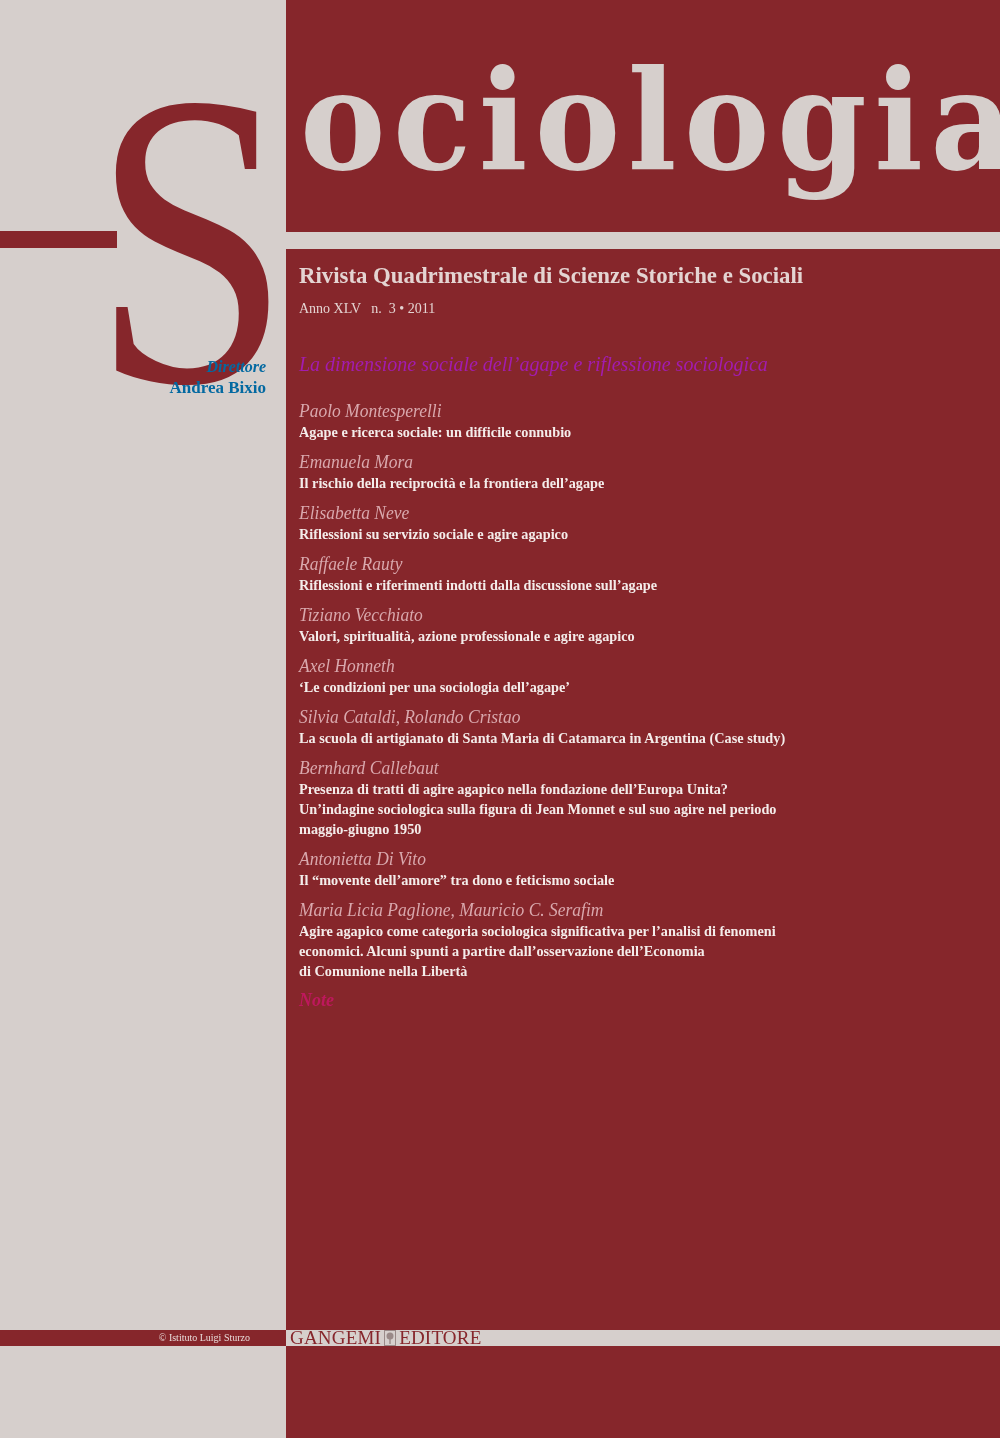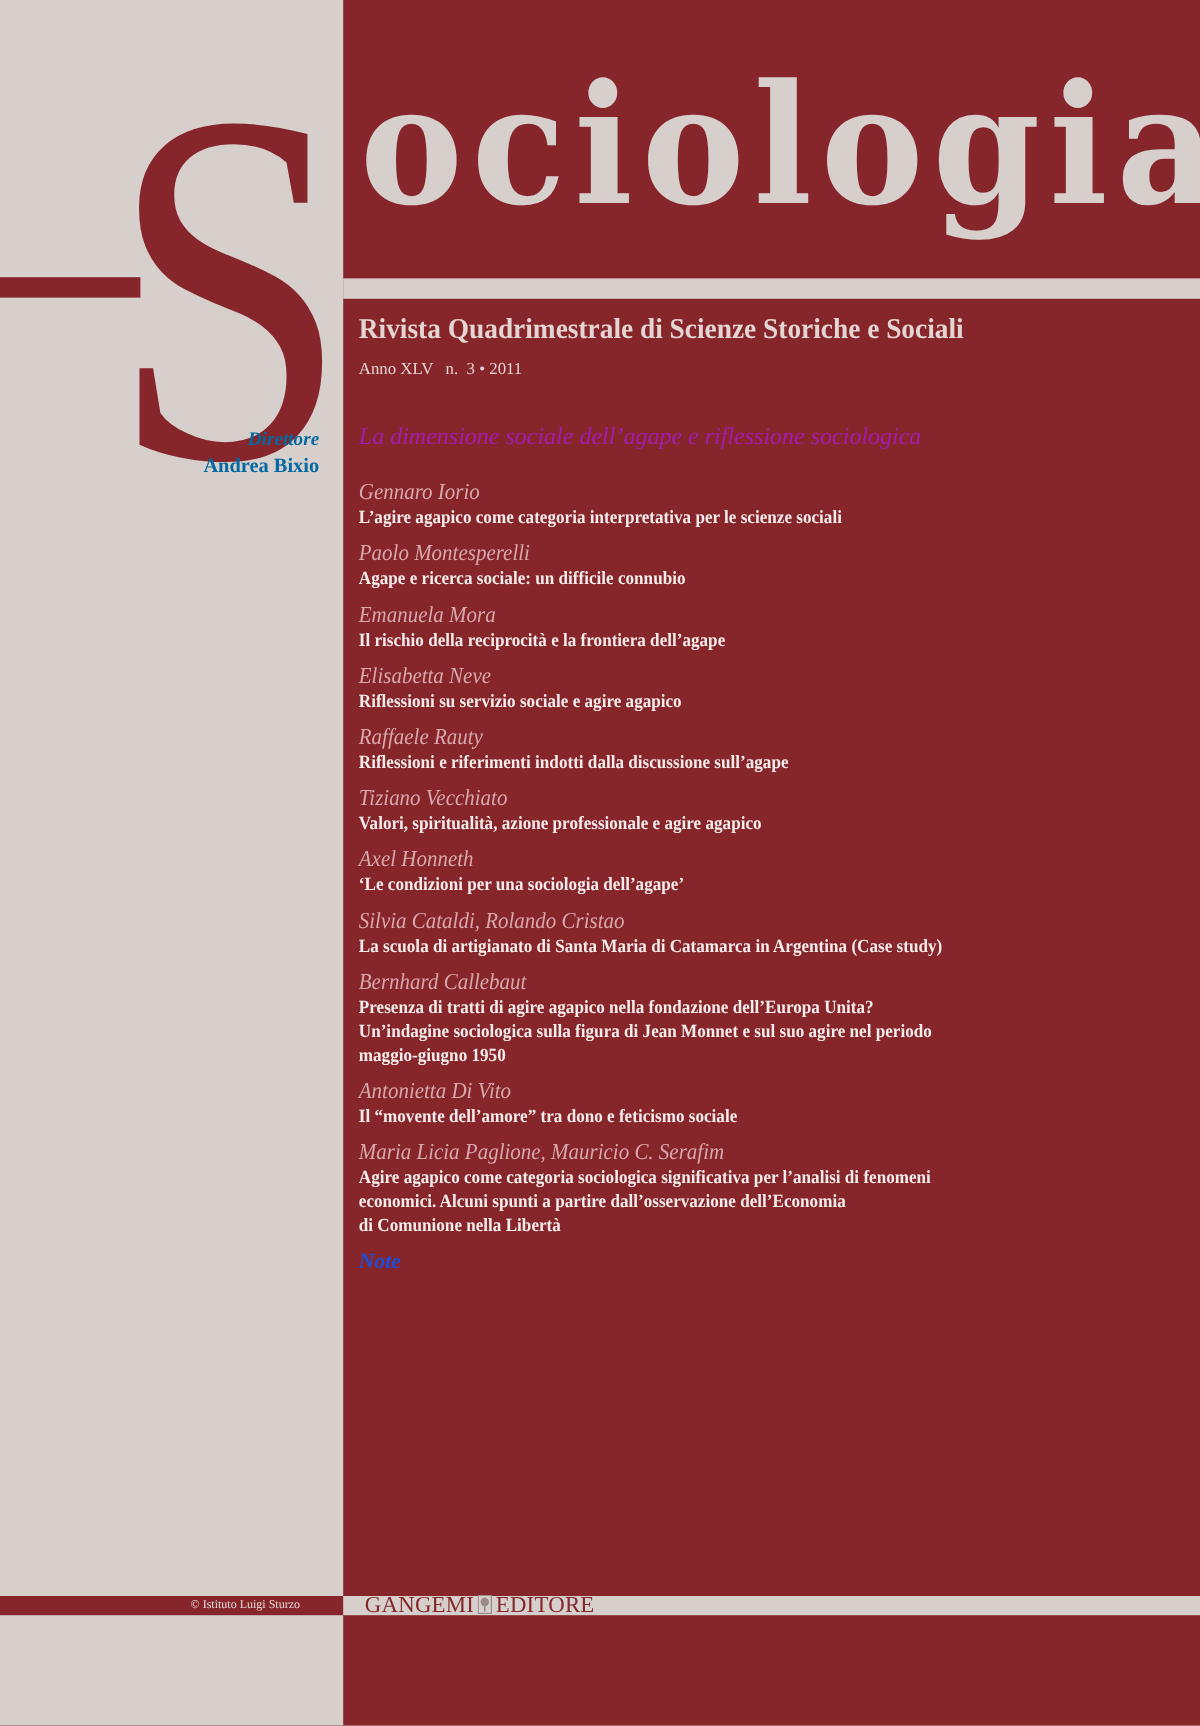--- a/index.html
+++ b/index.html
@@ -59,37 +59,37 @@
     .entry { margin-bottom: 9px; }
     .author {
       font-style: italic; font-size: 19px; color: #d9a8ad; line-height: 22px;
       white-space: nowrap; transform: scaleX(0.92); transform-origin: left top;
     }
     .article {
       font-weight: bold; font-size: 15.5px; color: #f4ecea; line-height: 20px;
       transform: scaleX(0.92); transform-origin: left top; white-space: nowrap;
     }
     .note {
-      font-style: italic; font-weight: bold; font-size: 18px; color: #1d4ed8;
+      font-style: italic; font-weight: bold; font-size: 18px; color: #be185d;
     }
     .foot-left-bar {
       position: absolute; left: 0; top: 1330px; width: 286px; height: 16px;
       background: #86262b;
     }
     .foot-left-text {
       position: absolute; right: 734px; top: 1329px;
       font-size: 10px; color: #e8dcda; white-space: nowrap; padding-right: 16px;
       line-height: 18px;
     }
     .foot-right-bar {
       position: absolute; left: 286px; top: 1330px; width: 714px; height: 16px;
       background: #d6cfcc;
     }
     .publisher {
-      position: absolute; left: 304px; top: 1327px;
+      position: absolute; left: 290px; top: 1327px;
       font-size: 19px; color: #86262b; white-space: nowrap; line-height: 22px;
       letter-spacing: 0.2px;
     }
     .pub-icon {
       display: inline-block; width: 12px; height: 16px; vertical-align: -2px;
       margin: 0 3px; position: relative;
     }
   </style>
 </head>
 <body>
@@ -105,24 +105,20 @@
 <div class="issue" style="white-space:pre">Anno XLV   n.  3 • 2011</div>
 
 <div class="director">
   <span class="lbl">Direttore</span>
   <span class="nm">Andrea Bixio</span>
 </div>
 
 <div class="issue-theme">La dimensione sociale dell’agape e riflessione sociologica</div>
 
 <div class="toc" id="toc">
-    <div class="entry">
-      <div class="author">Gennaro Iorio</div>
-      <div class="article">L’agire agapico come categoria interpretativa per le scienze sociali</div>
-    </div>
     <div class="entry">
       <div class="author">Paolo Montesperelli</div>
       <div class="article">Agape e ricerca sociale: un difficile connubio</div>
     </div>
     <div class="entry">
       <div class="author">Emanuela Mora</div>
       <div class="article">Il rischio della reciprocità e la frontiera dell’agape</div>
     </div>
     <div class="entry">
       <div class="author">Elisabetta Neve</div>

